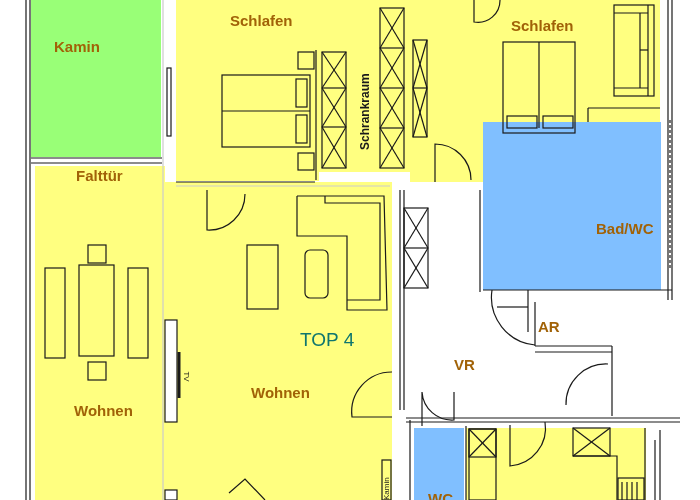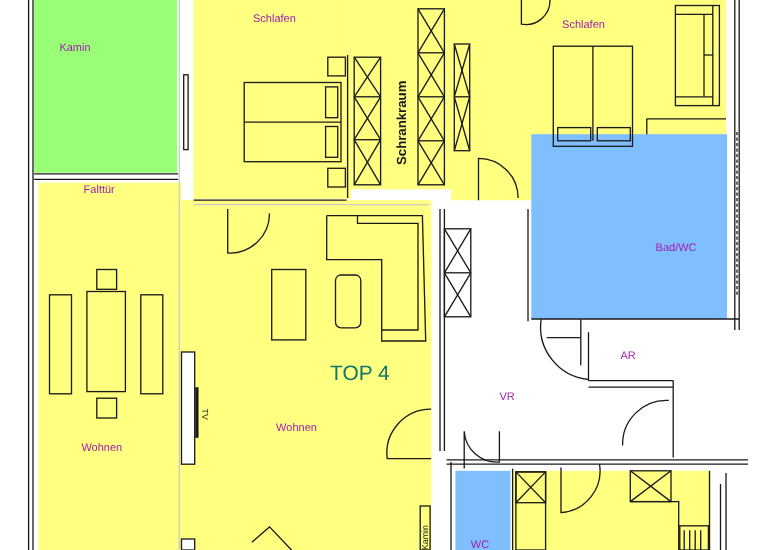--- a/index.html
+++ b/index.html
@@ -1,21 +1,21 @@
 <!DOCTYPE html>
 <html><head>
 <meta charset="utf-8">
 <style>
   html,body{margin:0;padding:0;background:#ffffff;}
   #plan{position:relative;width:700px;height:500px;overflow:hidden;background:#ffffff;font-family:"Liberation Sans",sans-serif;}
   .room{position:absolute;}
   .yellow{background:#ffff80;}
   .green{background:#99ff77;}
   .blue{background:#80bfff;}
-  .label{position:absolute;font-weight:normal;font-size:10px;color:#a21caf;white-space:nowrap;}
+  .label{position:absolute;font-weight:bold;font-size:15px;color:#a16207;white-space:nowrap;}
   .biglabel{position:absolute;font-size:19px;color:#0f766e;white-space:nowrap;margin-left:36px;}
   .vlabel{position:absolute;font-weight:bold;font-size:12px;color:#1a1a1a;white-space:nowrap;transform:rotate(-90deg);transform-origin:left top;}
   .small{position:absolute;font-size:8px;color:#1a1a1a;white-space:nowrap;}
   svg{position:absolute;left:0;top:0;}
 </style>
 </head>
 <body>
 
 <div id="plan">
 
@@ -180,17 +180,17 @@
   <span class="label" style="left:54px;top:38px;">Kamin</span>
   <span class="label" style="left:230px;top:12px;">Schlafen</span>
   <span class="vlabel" style="left:358px;top:150px;">Schrankraum</span>
   <span class="label" style="left:511px;top:17px;">Schlafen</span>
   <span class="label" style="left:76px;top:167px;text-align:right;">Falttür</span>
   <span class="label" style="left:562px;top:220px;padding-left:34px;">Bad/WC</span>
   <span class="label" style="left:74px;top:402px;">Wohnen</span>
   <span class="biglabel" style="left:264px;top:329px;">TOP 4</span>
   <span class="label" style="left:251px;top:384px;">Wohnen</span>
   <span class="label" style="left:454px;top:356px;">VR</span>
-  <span class="label" style="left:564px;top:318px;">AR</span>
+  <span class="label" style="left:538px;top:318px;">AR</span>
   <span class="label" style="left:428px;top:490px;">WC</span>
   <span class="small" style="left:181px;top:372px;transform:rotate(90deg);">TV</span>
   <span class="small" style="left:382px;top:500px;transform:rotate(-90deg);transform-origin:left top;">Kamin</span>
 </div>
 
 </body></html>

